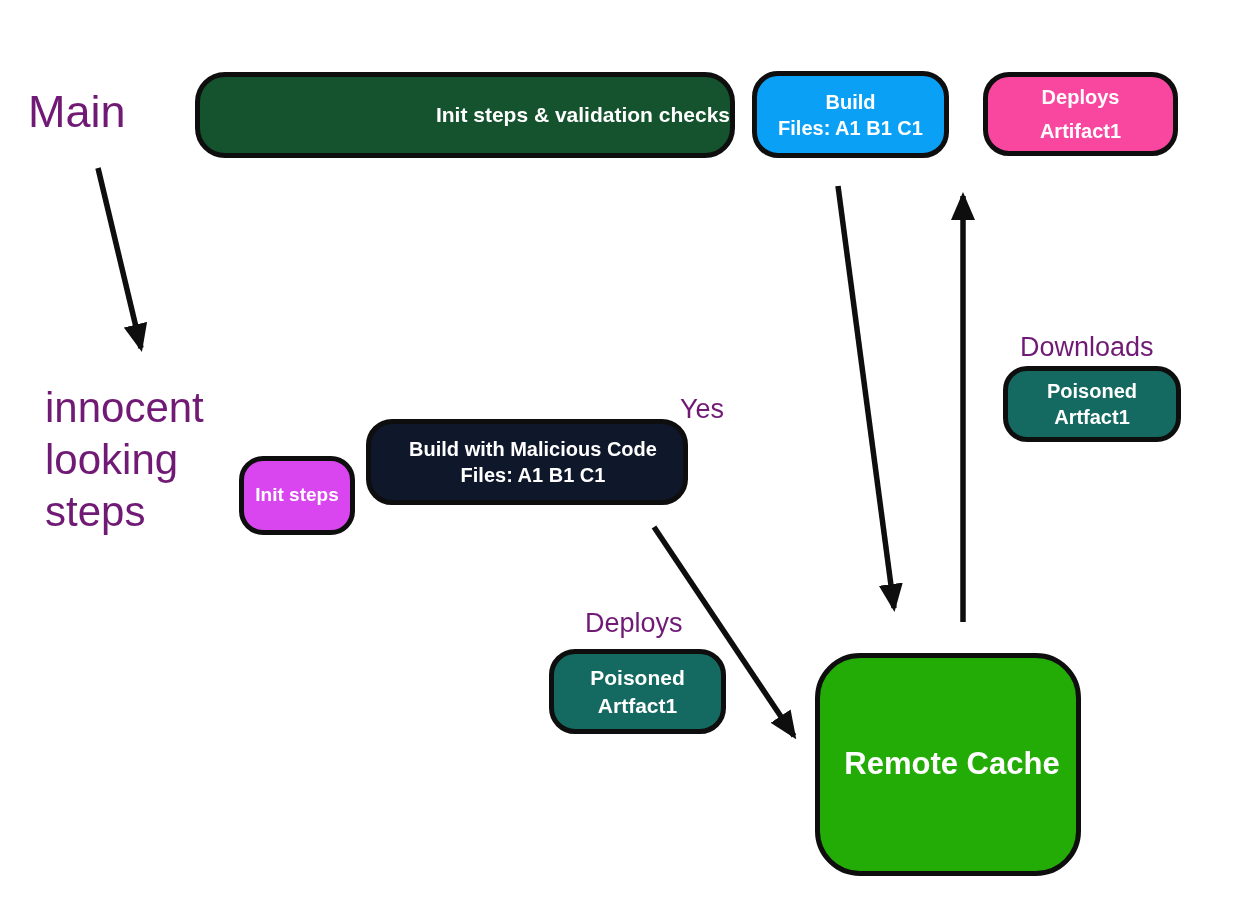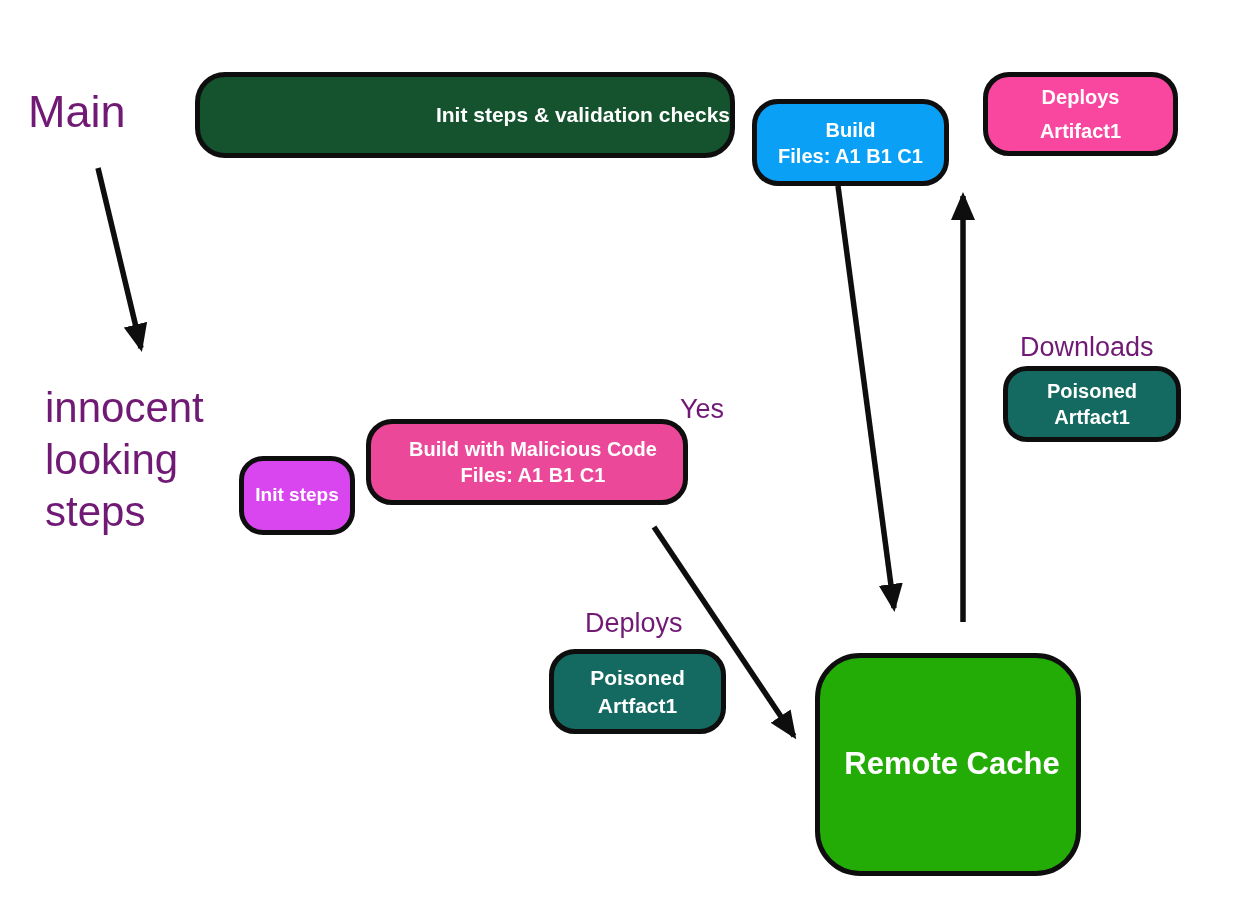--- a/index.html
+++ b/index.html
@@ -24,21 +24,21 @@
     text-align: center;
     line-height: 1.3;
   }
   .node span { display: block; }
   .lbl {
     position: absolute;
     color: #701a75;
     white-space: pre-line;
   }
   #node-init-validation { left:195px; top:72px;  width:540px; height:86px;  border-radius:30px; font-size:21px; }
-  #node-build-top       { left:752px; top:71px;  width:197px; height:87px;  border-radius:26px; font-size:20px;margin-top:28px; }
+  #node-build-top       { left:752px; top:71px;  width:197px; height:87px;  border-radius:26px; font-size:20px; }
   #node-deploys         { left:983px; top:72px;  width:195px; height:84px;  border-radius:26px; font-size:20px;gap:8px; }
   #node-init-steps      { left:239px; top:423px; width:116px; height:79px;  border-radius:24px; font-size:19px; }
   #node-build-malicious { left:366px; top:419px; width:322px; height:86px;  border-radius:26px; font-size:20px; }
   #node-poisoned-upload { left:549px; top:649px; width:177px; height:85px;  border-radius:26px; font-size:21px; }
   #node-poisoned-download{ left:1003px; top:366px; width:178px; height:76px; border-radius:24px; font-size:20px; }
   #node-remote-cache    { left:815px; top:653px; width:266px; height:223px; border-radius:45px; font-size:31px;padding-left:8px; }
 
   #label-main      { left:28px;  top:86px;  font-size:45px; }
   #label-innocent  { left:45px;  top:382px; width:215px; font-size:42px; line-height:1.24; }
   #label-has-cache { left:680px; top:294px; font-size:27px; line-height:1.22; }
@@ -94,21 +94,21 @@
 
   <div class="node" id="node-deploys" style="background-color: rgb(249, 70, 159);">
     <span>Deploys</span>
     <span>Artifact1</span>
   </div>
 
   <div class="node" id="node-init-steps" style="background-color: #d946ef; margin-top: 33px;">
     <span>Init steps</span>
   </div>
 
-  <div class="node" id="node-build-malicious" style="background-color: #ec4899; padding-left: 12px;">
+  <div class="node" id="node-build-malicious" style="background-color: #0f172a; padding-left: 12px;">
     <span>Build with Malicious Code</span>
     <span>Files: A1 B1 C1</span>
   </div>
 
   <div class="node" id="node-poisoned-upload" style="background-color: rgb(20, 106, 96);">
     <span>Poisoned</span>
     <span>Artfact1</span>
   </div>
 
   <div class="node" id="node-poisoned-download" style="background-color: rgb(20, 106, 96);">

